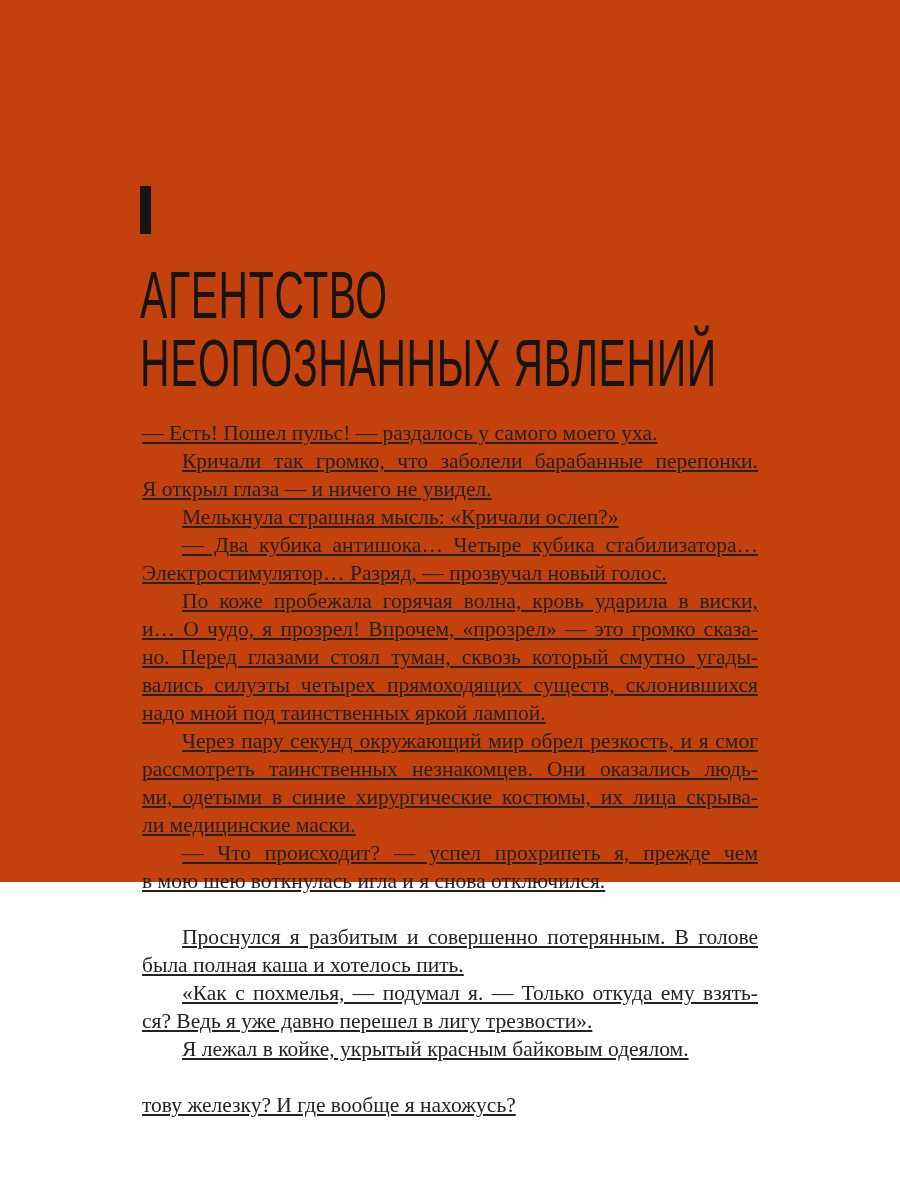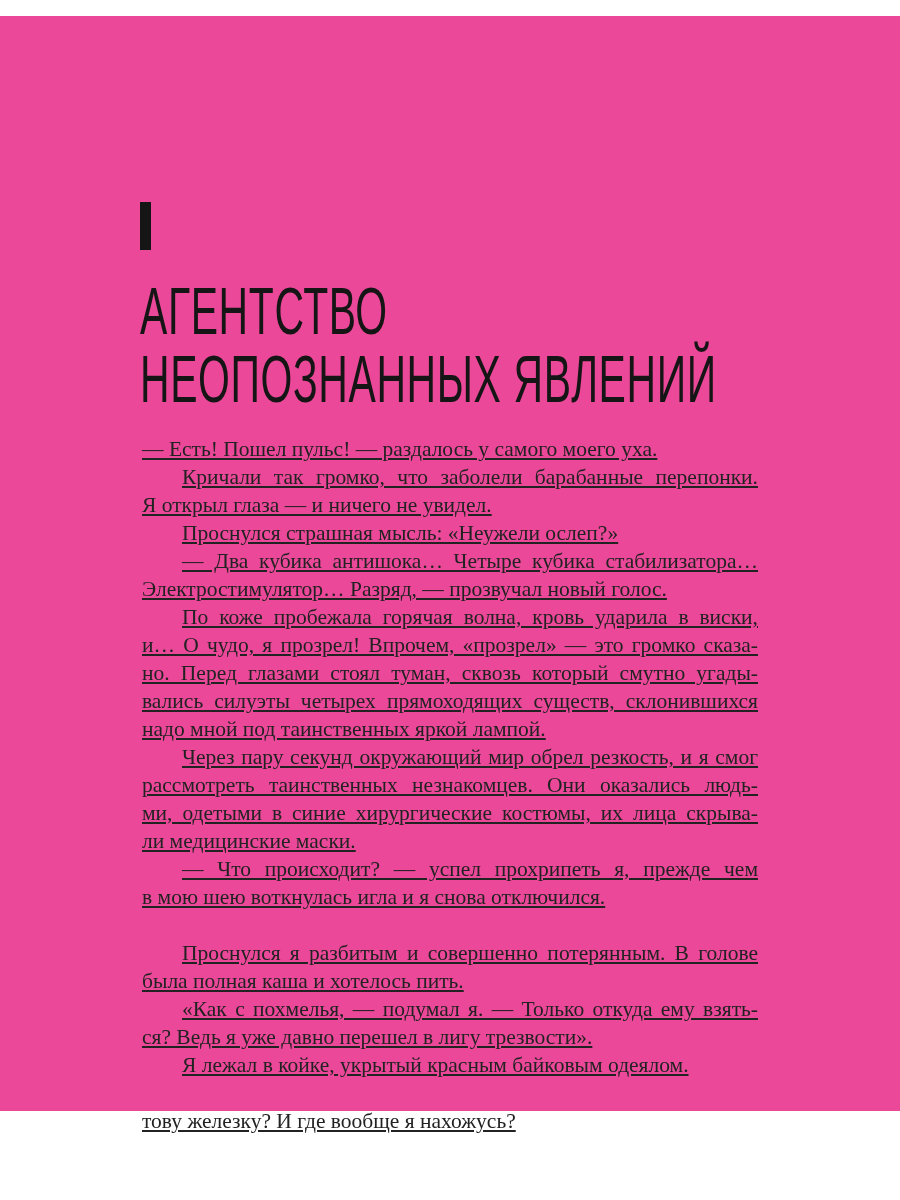--- a/index.html
+++ b/index.html
@@ -1,17 +1,17 @@
 <!DOCTYPE html>
 <html><head>
   <meta charset="utf-8">
   <style>
     html, body { margin: 0; padding: 0; background: #ffffff; }
     body { width: 900px; height: 1200px; position: relative; overflow: hidden; }
-    .page { position: absolute; left: 0; top: 16px; width: 900px; height: 1095px; background: #ec4899; }
+    .page { position: absolute; left: 0; top: 0; width: 900px; height: 882px; background: #c2410c; }
     .chapter-num {
       position: absolute; left: 140px; top: 186px;
       width: 11px; height: 48px; background: #151515;
     }
     .title-line {
       position: absolute; left: 140px;
       font-family: "Liberation Sans", sans-serif;
       font-size: 66px; line-height: 66px;
       color: #151515;
       transform: scaleX(0.62); transform-origin: left top;
@@ -33,21 +33,21 @@
 <body>
 
 <div class="page">
   <div class="chapter-num"></div>
   <div class="title-line t1">АГЕНТСТВО</div>
   <div class="title-line t2">НЕОПОЗНАННЫХ ЯВЛЕНИЙ</div>
 
   <div class="line last" style="top:419px">— Есть! Пошел пульс! — раздалось у самого моего уха.</div>
   <div class="line indent" style="top:447px">Кричали так громко, что заболели барабанные перепонки.</div>
   <div class="line last" style="top:475px">Я открыл глаза — и ничего не увидел.</div>
-  <div class="line indent last" style="top:503px">Проснулся страшная мысль: «Неужели ослеп?»</div>
+  <div class="line indent last" style="top:503px">Мелькнула страшная мысль: «Кричали ослеп?»</div>
   <div class="line indent" style="top:531px">— Два кубика антишока… Четыре кубика стабилизатора…</div>
   <div class="line last" style="top:559px">Электростимулятор… Разряд, — прозвучал новый голос.</div>
   <div class="line indent" style="top:587px">По коже пробежала горячая волна, кровь ударила в виски,</div>
   <div class="line" style="top:615px">и… О чудо, я прозрел! Впрочем, «прозрел» — это громко сказа-</div>
   <div class="line" style="top:643px">но. Перед глазами стоял туман, сквозь который смутно угады-</div>
   <div class="line" style="top:671px">вались силуэты четырех прямоходящих существ, склонившихся</div>
   <div class="line last" style="top:699px">надо мной под таинственных яркой лампой.</div>
   <div class="line indent" style="top:727px">Через пару секунд окружающий мир обрел резкость, и я смог</div>
   <div class="line" style="top:755px">рассмотреть таинственных незнакомцев. Они оказались людь-</div>
   <div class="line" style="top:783px">ми, одетыми в синие хирургические костюмы, их лица скрыва-</div>

